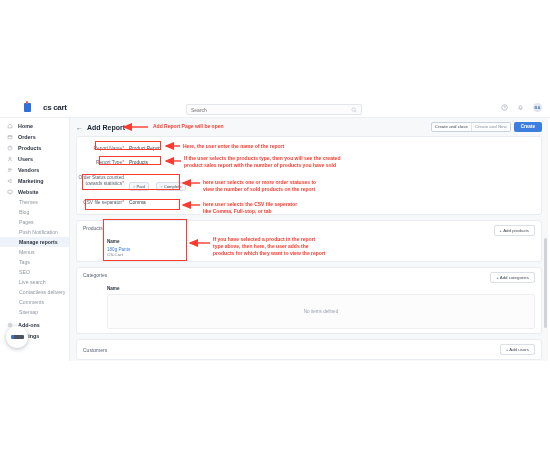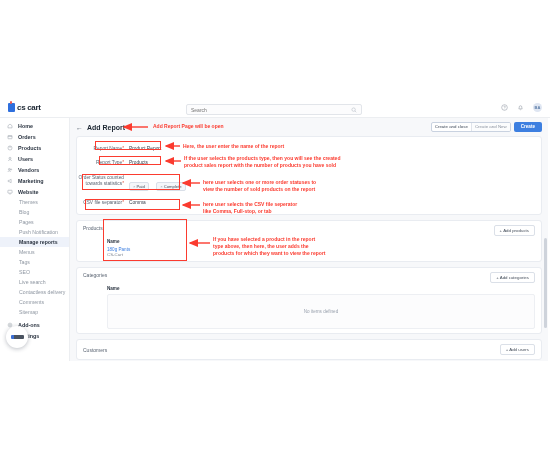--- a/index.html
+++ b/index.html
@@ -10,21 +10,21 @@
     overflow: hidden;
   }
   #app { position: relative; width: 550px; height: 450px; background: #ffffff; }
 
   
   .topbar {
     position: absolute; left: 0; top: 98px; width: 550px; height: 20px;
     background: #ffffff; border-bottom: 1px solid #eceef1;
     display: flex; align-items: center;
   }
-  .logo { display: flex; align-items: center; gap: 2px; margin-left: 8px; width: 60px; }
+  .logo { display: flex; align-items: center; gap: 12px; margin-left: 24px; width: 60px; }
   .logo-mark {
     width: 7px; height: 9px; background: #2f6fdd; position: relative; border-radius: 1px;
   }
   .logo-mark:after {
     content: ""; position: absolute; left: 1.5px; top: -2.5px;
     width: 2px; height: 3px; background: #f05b4f; border-radius: 1px;
   }
   .logo-text { font-size: 8px; font-weight: 700; color: #1d2733; letter-spacing: -0.3px; }
 
   .searchwrap {

